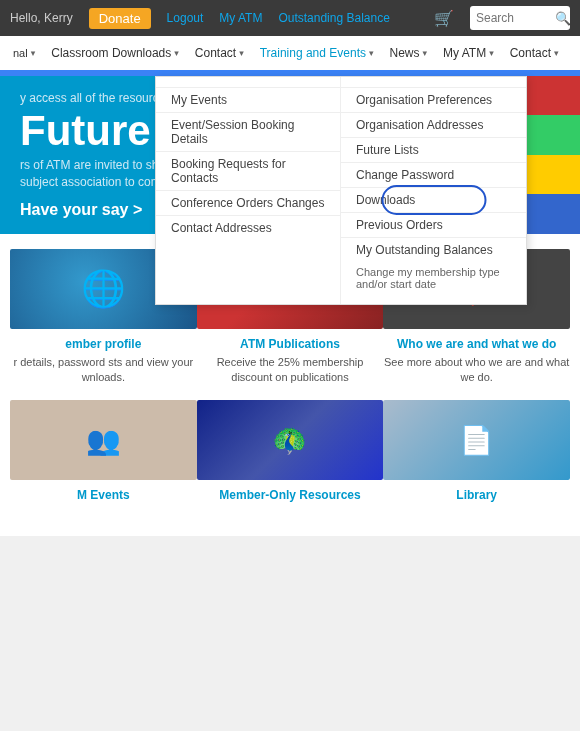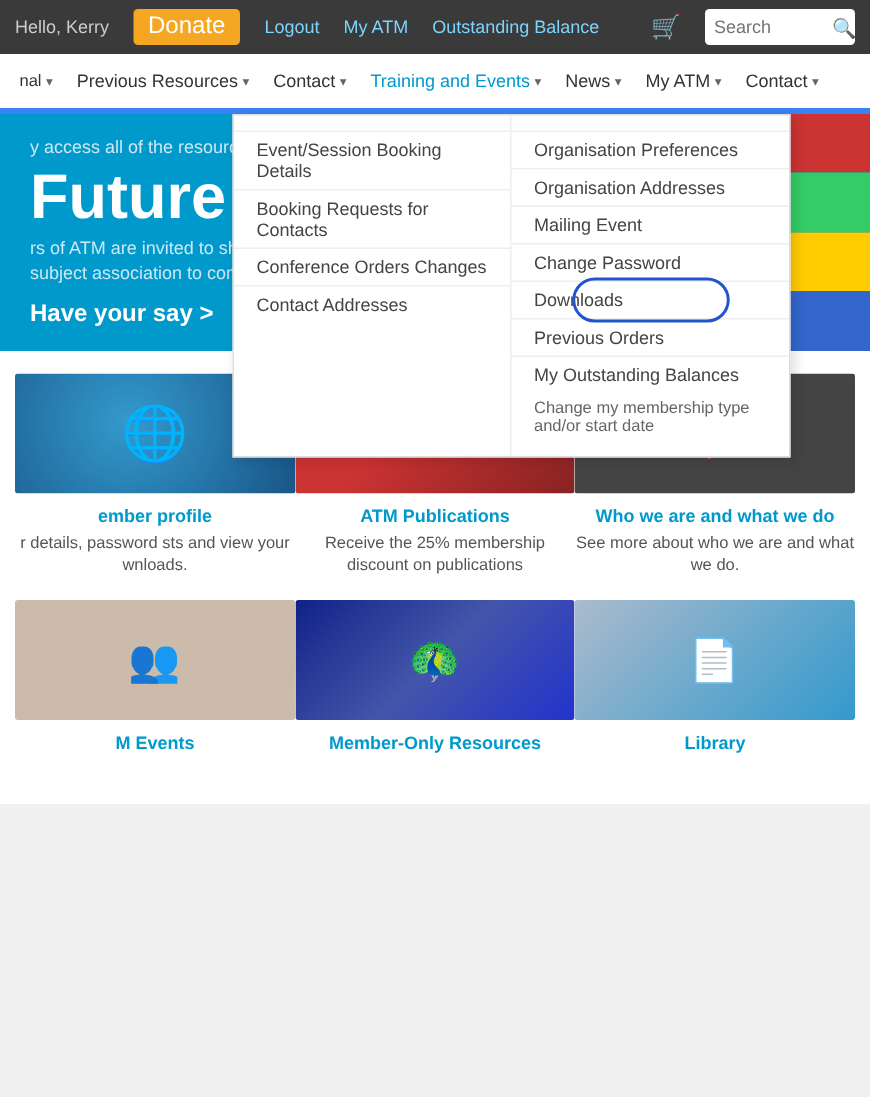--- a/index.html
+++ b/index.html
@@ -14,24 +14,24 @@
       height: 36px;
       gap: 16px;
     }
     .top-nav-hello { color: #ccc; font-size: 12px; }
     .top-nav-donate {
       background: #f5a623;
       color: white;
       border: none;
       border-radius: 3px;
       padding: 3px 10px;
-      font-size: 16px;
-      cursor: pointer;
-    }
-    .top-nav-link { color: #7dd3fc; font-size: 12px; text-decoration: none; cursor: pointer; text-align: right; }
+      font-size: 13px;
+      cursor: pointer;
+    }
+    .top-nav-link { color: #0ea5e9; font-size: 12px; text-decoration: none; cursor: pointer; text-align: right; }
     .top-nav-spacer { flex: 1; }
     .top-nav-cart { color: #ccc; font-size: 16px; cursor: pointer; }
     .search-box {
       display: flex;
       align-items: center;
       background: white;
       border-radius: 3px;
       padding: 2px 6px;
       gap: 4px;
       height: 24px;
@@ -42,21 +42,21 @@
       outline: none;
       font-size: 12px;
       width: 75px;
       color: #999;
     }
     .search-icon-btn { color: #666; font-size: 13px; cursor: pointer; background: none; border: none; }
 
     
     .main-nav {
       background: white;
-      border-bottom: 4px solid #3b82f6;
+      border-bottom: 6px solid #3b82f6;
       display: flex;
       align-items: center;
       height: 40px;
       padding: 14px 5px;
       position: relative;
     }
     .main-nav-item {
       padding: 0 8px;
       height: 100%;
       display: flex;
@@ -285,21 +285,21 @@
     <button class="search-icon-btn">🔍</button>
   </div>
 </div>
 
 <div class="main-nav">
   <div class="main-nav-item nav-first">
     <span>nal</span>
     <span class="main-nav-chevron">▾</span>
   </div>
   <div class="main-nav-item">
-    <span>Previous Resources</span>
+    <span>Classroom Downloads</span>
     <span class="main-nav-chevron">▾</span>
   </div>
   <div class="main-nav-item">
     <span>Contact</span>
     <span class="main-nav-chevron">▾</span>
   </div>
   <div class="main-nav-item active">
     <span>Training and Events</span>
     <span class="main-nav-chevron">▾</span>
   </div>
@@ -311,29 +311,30 @@
     <span>My ATM</span>
     <span class="main-nav-chevron">▾</span>
   </div>
   <div class="main-nav-item">
     <span>Contact</span>
     <span class="main-nav-chevron">▾</span>
   </div>
 
   <div class="dropdown-overlay">
     <div class="dropdown-left">
+      <a class="dropdown-item">My Events</a>
       <a class="dropdown-item">Event/Session Booking Details</a>
       <a class="dropdown-item">Booking Requests for Contacts</a>
       <a class="dropdown-item">Conference Orders Changes</a>
       <a class="dropdown-item">Contact Addresses</a>
     </div>
     <div class="dropdown-right">
       <a class="dropdown-item">Organisation Preferences</a>
       <a class="dropdown-item">Organisation Addresses</a>
-      <a class="dropdown-item">Mailing Event</a>
+      <a class="dropdown-item">Future Lists</a>
       <a class="dropdown-item">Change Password</a>
       <a class="dropdown-item highlighted">
         <span>Downloads</span>
         <div class="downloads-circle"></div>
       </a>
       <a class="dropdown-item">Previous Orders</a>
       <a class="dropdown-item">My Outstanding Balances</a>
       <span class="dropdown-item-small">Change my membership type and/or start date</span>
     </div>
   </div>

